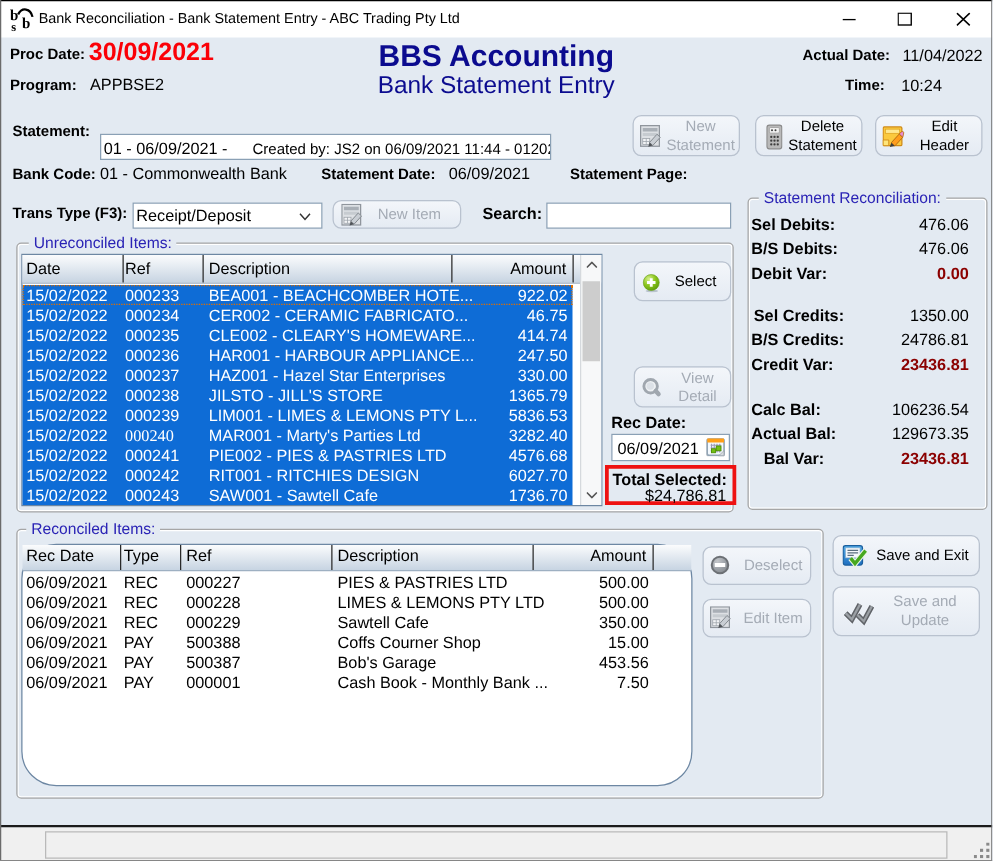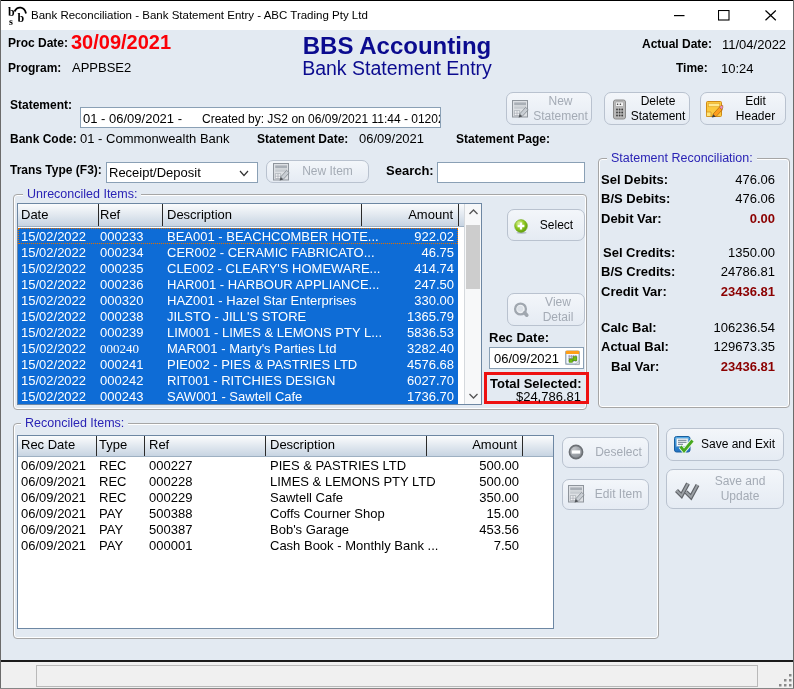--- a/index.html
+++ b/index.html
@@ -184,21 +184,21 @@
  <span class="cell ar" style="right:4px;">414.74</span>
         </div>
 <div class="row" style="top:72px;width:440px;height:16px;background:#0e6cd6;color:#fff;">
  <span class="cell" style="left:3px;">15/02/2022</span>
  <span class="cell" style="left:82px;">000236</span>
  <span class="cell" style="left:149px;">HAR001 - HARBOUR APPLIANCE...</span>
  <span class="cell ar" style="right:4px;">247.50</span>
         </div>
 <div class="row" style="top:88px;width:440px;height:16px;background:#0e6cd6;color:#fff;">
  <span class="cell" style="left:3px;">15/02/2022</span>
- <span class="cell" style="left:82px;">000320</span>
+ <span class="cell" style="left:82px;">000237</span>
  <span class="cell" style="left:149px;">HAZ001 - Hazel Star Enterprises</span>
  <span class="cell ar" style="right:4px;">330.00</span>
         </div>
 <div class="row" style="top:104px;width:440px;height:16px;background:#0e6cd6;color:#fff;">
  <span class="cell" style="left:3px;">15/02/2022</span>
  <span class="cell" style="left:82px;">000238</span>
  <span class="cell" style="left:149px;">JILSTO - JILL'S STORE</span>
  <span class="cell ar" style="right:4px;">1365.79</span>
         </div>
 <div class="row" style="top:120px;width:440px;height:16px;background:#0e6cd6;color:#fff;">
@@ -308,21 +308,21 @@
     <div class="lbl" style="left:2px;top:180px;font-size:13px;">Actual Bal:</div>
       <div class="val" style="right:14px;top:180px;">129673.35</div>
     <div class="lbl" style="left:12px;top:200px;font-size:13px;">Bal Var:</div>
       <div class="lbl" style="right:14px;top:200px;font-size:13px;color:#8b0000;">23436.81</div>
   </div>
 
   <div class="grp" style="left:13px;top:423px;width:646px;height:216px;">
     <div class="gt" style="left:7px;">Reconciled Items:</div>
   </div>
 
-  <div class="tbl" id="rtbl" style="left:17px;top:435px;width:537px;height:194px;">
+  <div class="tbl" id="rtbl" style="left:17px;top:435px;width:537px;height:194px;border-radius:28px;">
     <div class="thead" style="height:21px;">
       <div class="th" style="left:3px;">Rec Date</div>
       <div class="th" style="left:81px;">Type</div>
       <div class="th" style="left:131px;">Ref</div>
       <div class="th" style="left:252px;">Description</div>
       <div class="th ar" style="right:36px;">Amount</div>
       <div class="tsep" style="left:78px;"></div>
       <div class="tsep" style="left:126px;"></div>
       <div class="tsep" style="left:247px;"></div>
       <div class="tsep" style="left:408px;"></div>

